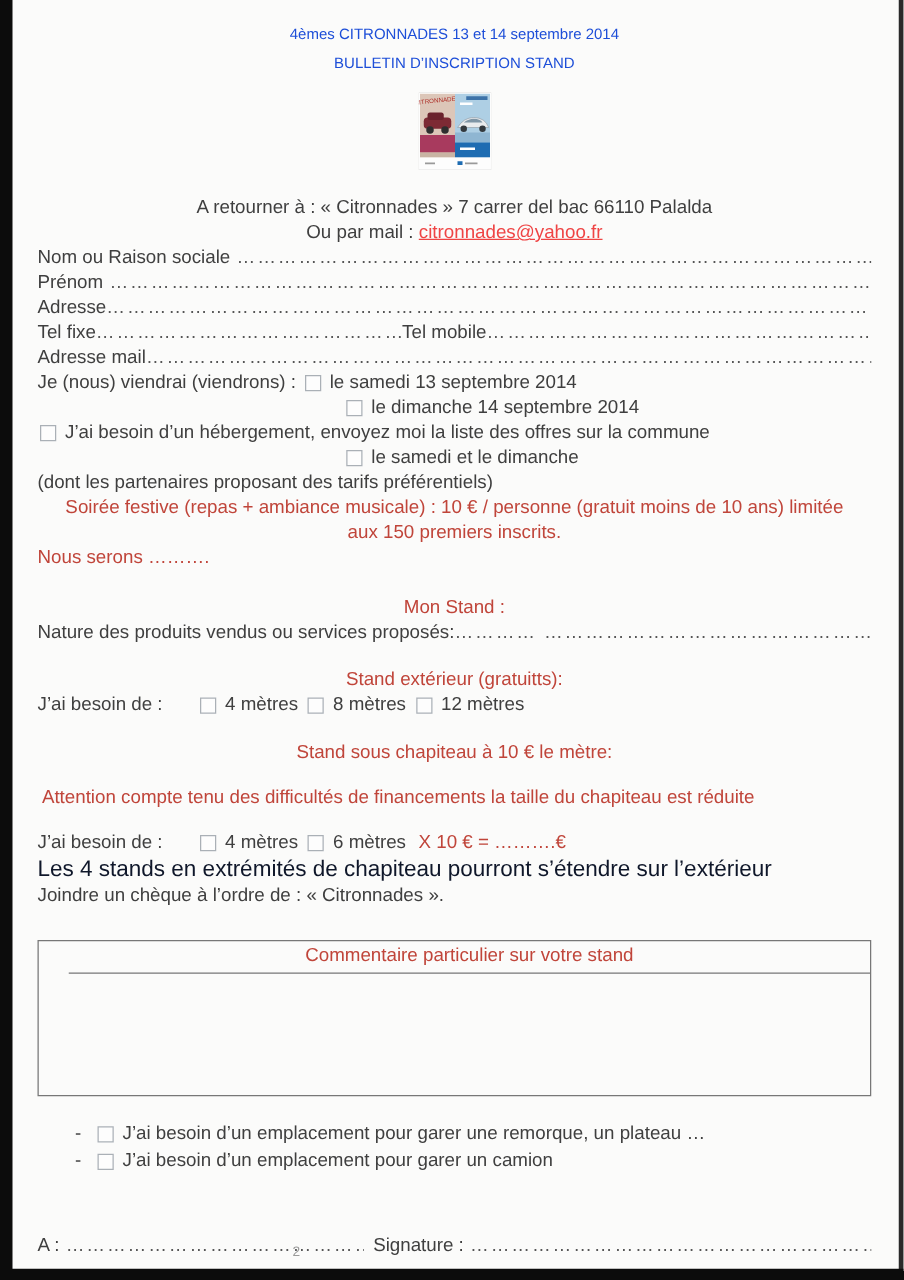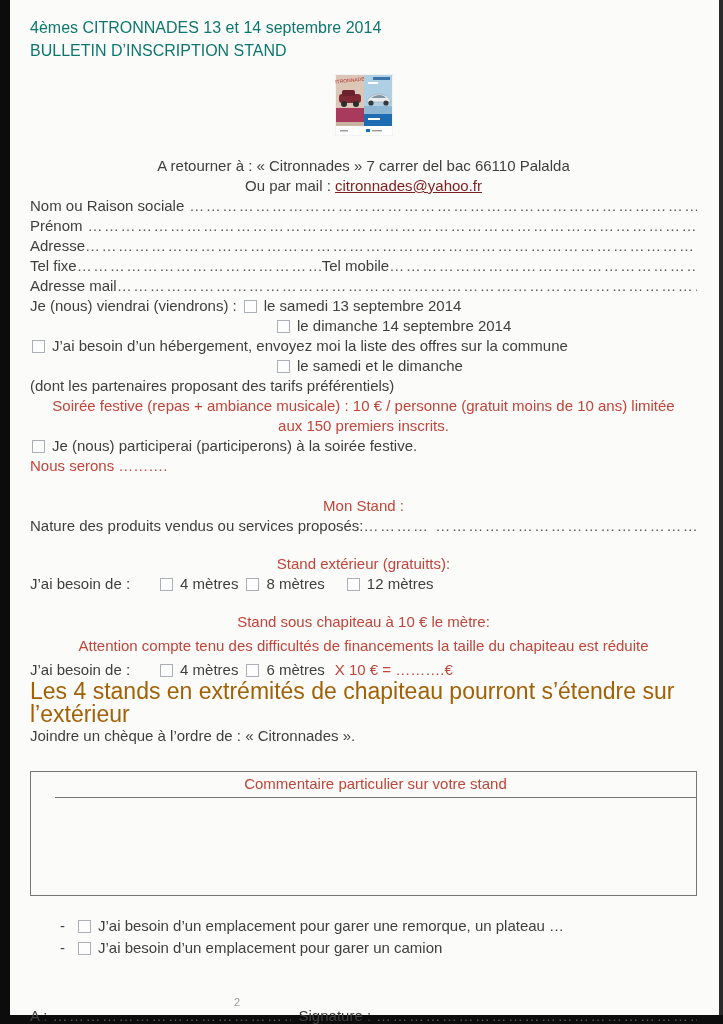--- a/index.html
+++ b/index.html
@@ -16,43 +16,43 @@
   .bar-right{position:absolute;right:0;top:0;width:4px;height:100%;background:#2a2a2a;}
   .bar-bottom{position:absolute;left:0;bottom:0;width:100%;height:9px;background:#0c0c0c;}
   .content{
     position:absolute;left:10px;right:4px;top:0;bottom:9px;
     box-sizing:border-box;
     padding:16px 22px 0 20px;
     font-size:15px;line-height:20px;
   }
   .red{color:#c0453a;}
   .center{text-align:center;}
-  .title{font-size:16px;line-height:23px;color:#0f766e;text-align:left;}
+  .title{font-size:12px;line-height:23px;color:#1d4ed8;text-align:center;}
   .poster-wrap{text-align:center;margin-top:12px;height:64px;}
   .line{display:flex;align-items:baseline;white-space:nowrap;}
   .dots{flex:1 1 auto;overflow:hidden;white-space:nowrap;letter-spacing:1.5px;color:#555;}
   .dots-fixed{flex:0 0 auto;overflow:hidden;white-space:nowrap;letter-spacing:1.5px;color:#555;}
   .w245{width:245px;}
   .w238{width:238px;}
   .cb{
     display:inline-block;flex:0 0 auto;
     width:11px;height:11px;
     border:1.5px solid #aab0b6;
     background:#fdfdfd;
     margin:0 7px 0 2px;
     align-self:center;
   }
   .indent-opt{margin-left:245px;text-align:center;}
   .opt-row{display:flex;align-items:baseline;}
   .notice{max-width:645px;margin:0 auto;text-align:center;}
-  .warn{max-width:660px;margin:4px auto;text-align:center;}
-  .big-red{font-size:23px;line-height:23px;color:#a16207;} .mt18{margin-top:18px;} .mt20{margin-top:20px;}
+  .warn{max-width:660px;margin:16px auto;text-align:left;}
+  .big-red{font-size:18px;line-height:23px;color:#0f172a;} .mt18{margin-top:18px;} .mt20{margin-top:20px;}
   .sp-r{margin-right:5px;}
   .formula{margin-left:10px;text-align:right;}
-  .email-link{color:#7f1d1d;text-decoration:underline;cursor:pointer;}
+  .email-link{color:#ef4444;text-decoration:underline;cursor:pointer;}
   .cbox{border:1px solid #777;margin-top:25px;padding-left:24px;}
   .cbox-header{border-bottom:1px solid #777;text-align:center;color:#c0453a;padding:2px 0 3px 0;}
   .cbox-body{height:97px;}
   .parking{margin-top:20px;margin-left:30px;}
   .parking .opt-row{margin-bottom:2px;}
   .dash{width:16px;flex:0 0 auto;}
   .footer-line{margin-top:48px;}
   .page-number{
     position:absolute;left:234px;top:996px;
     font-size:11px;color:#9a9a9a;
@@ -146,39 +146,35 @@
       <span>J’ai besoin d’un hébergement, envoyez moi la liste des offres sur la commune</span>
     </div>
 
     <div class="opt-row indent-opt">
       <span class="cb"></span>
       <span>le samedi et le dimanche</span>
     </div>
     <div>(dont les partenaires proposant des tarifs préférentiels)</div>
 
     <div class="notice red">Soirée festive (repas + ambiance musicale) : 10 € / personne (gratuit moins de 10 ans) limitée aux 150 premiers inscrits.</div>
-    <div class="opt-row">
-      <span class="cb"></span>
-      <span>Je (nous) participerai (participerons) à la soirée festive.</span>
-    </div>
     <div class="red">Nous serons ……….</div>
 
     <div class="center red mt20">Mon Stand :</div>
     <div class="line">
       <span>Nature des produits vendus ou services proposés:</span>
       <span class="dots">………… ………………………………………………………………………</span>
     </div>
 
     <div class="center red mt18">Stand extérieur (gratuitts):</div>
     <div class="opt-row">
       <span style="margin-right:28px">J’ai besoin de :</span>
       <span class="cb"></span>
       <span style="margin-right:6px">4 mètres</span>
       <span class="cb"></span>
-      <span style="margin-right:20px">8 mètres</span>
+      <span style="margin-right:6px">8 mètres</span>
       <span class="cb"></span>
       <span>12 mètres</span>
     </div>
 
     <div class="center red mt18">Stand sous chapiteau à 10 € le mètre:</div>
     <div class="warn red">Attention compte tenu des difficultés de financements la taille du chapiteau est réduite</div>
     <div class="opt-row">
       <span style="margin-right:28px">J’ai besoin de :</span>
       <span class="cb"></span>
       <span style="margin-right:6px">4 mètres</span>

